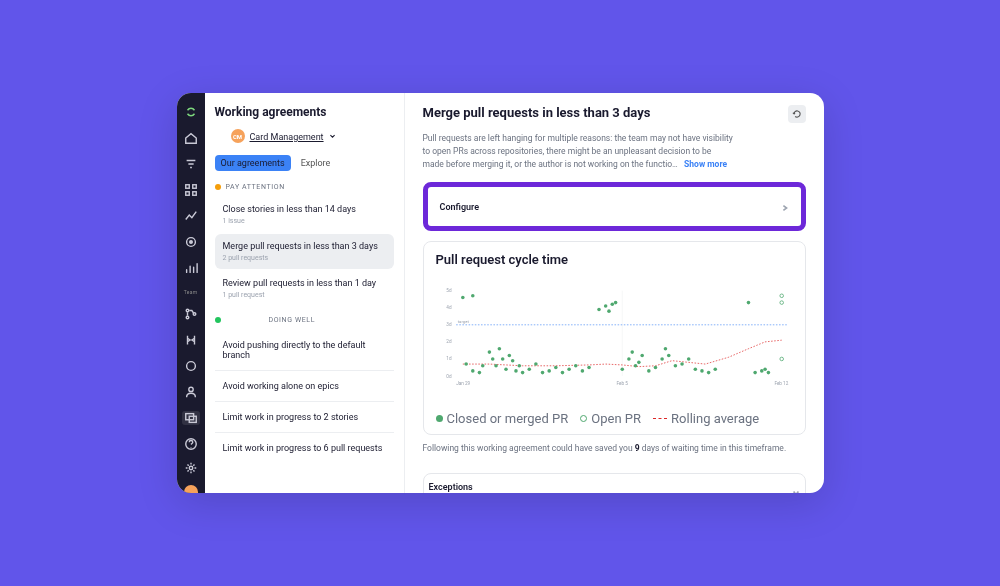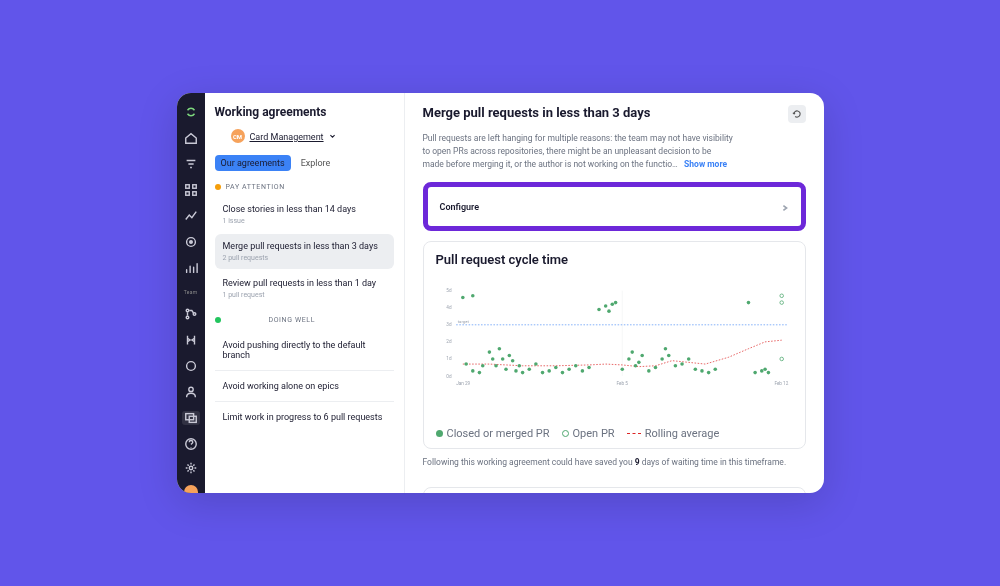--- a/index.html
+++ b/index.html
@@ -69,21 +69,21 @@
   .refresh svg{width:10px;height:10px;stroke:#555;fill:none;stroke-width:1.8;}
   .desc{ font-size:8.5px; line-height:1.5; color:#6b7280; margin-bottom:12px; max-width:340px;}
   .desc .more{color:#3b82f6; cursor:pointer;font-weight:bold;}
   .card{ border:5px solid #6d28d9; border-radius:8px; padding:10px 12px; margin-bottom:10px;}
   .card.row{ display:flex; align-items:center; justify-content:space-between; cursor:pointer;}
   .card-title{ font-size:9px; font-weight:600; color:#1a1a2e;}
   .chev svg{width:8px;height:8px;stroke:#9ca3af;fill:none;stroke-width:2;}
   .chart-card{ border:1px solid #e5e7eb; border-radius:8px; padding:10px 12px 8px 12px; margin-bottom:8px;}
   .chart-title{ font-size:13px; font-weight:600; color:#1a1a2e; margin-bottom:6px;}
   .chart{ width:100%; height:130px; position:relative;}
-  .legend{ display:flex; gap:12px; font-size:11px; color:#6b7280; margin-top:20px;}
+  .legend{ display:flex; gap:12px; font-size:13px; color:#6b7280; margin-top:4px;}
   .legend .li{ display:flex; align-items:center; gap:4px;}
   .li .circ{ width:7px;height:7px;border-radius:50%;}
   .circ.fill{ background:#4fa86f;}
   .circ.hollow{ border:1px solid #4fa86f;}
   .li .line{ width:14px; height:0; border-top:1.5px dashed #dc2626;}
   .footer-note{ font-size:8.5px; color:#6b7280; margin-bottom:20px;}
   .footer-note b{color:#1a1a2e; font-weight:700;}
   .exc{ border:1px solid #e5e7eb; border-radius:8px 8px 0 0; padding:8px 5px; display:flex; align-items:flex-start; justify-content:space-between; cursor:pointer;}
 </style>
 </head>
@@ -210,20 +210,21 @@
       <div class="item-title">Review pull requests in less than 1 day</div>
       <div class="item-sub">1 pull request</div>
     </div>
 
     <div class="section-label" style="margin-top:10px;gap:48px;">
       <span class="dot green"></span>
       <span>DOING WELL</span>
     </div>
     <div class="well-item">Avoid pushing directly to the default branch</div>
     <div class="well-item">Avoid working alone on epics</div>
+    <div class="well-item">Limit work in progress to 2 stories</div>
     <div class="well-item">Limit work in progress to 6 pull requests</div>
   </div>
 
   <div class="main">
     <div class="main-head">
       <h2>Merge pull requests in less than 3 days</h2>
       <div class="refresh">
         <svg viewBox="0 0 16 16">
             <path d="M3 8a5 5 0 1 1 2 4M3 8l-1.5-2M3 8l2-1"></path>
           </svg>

